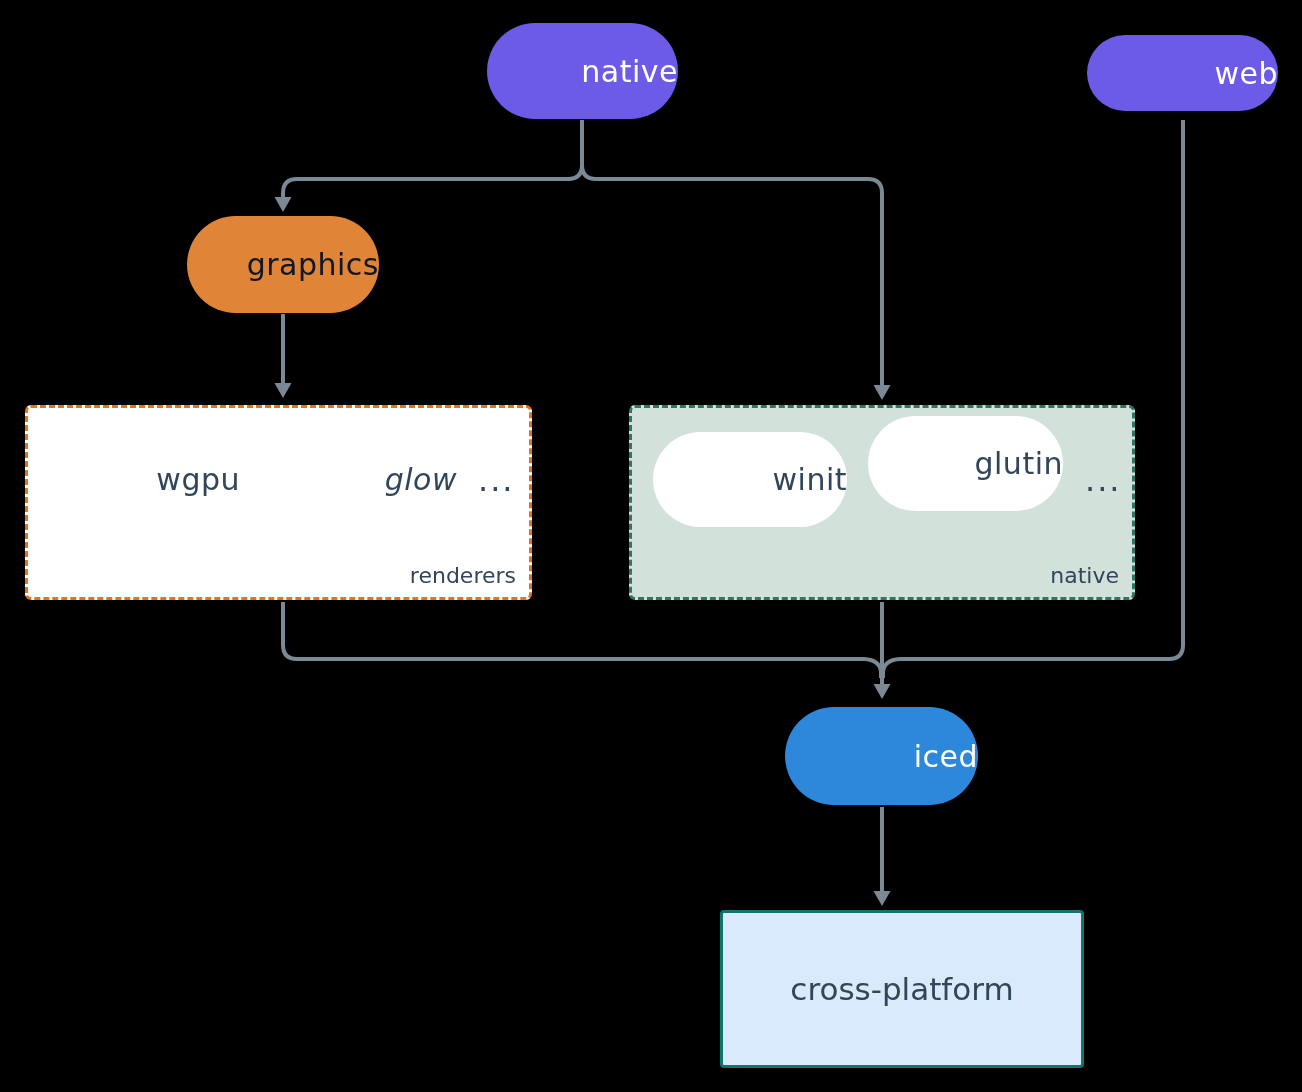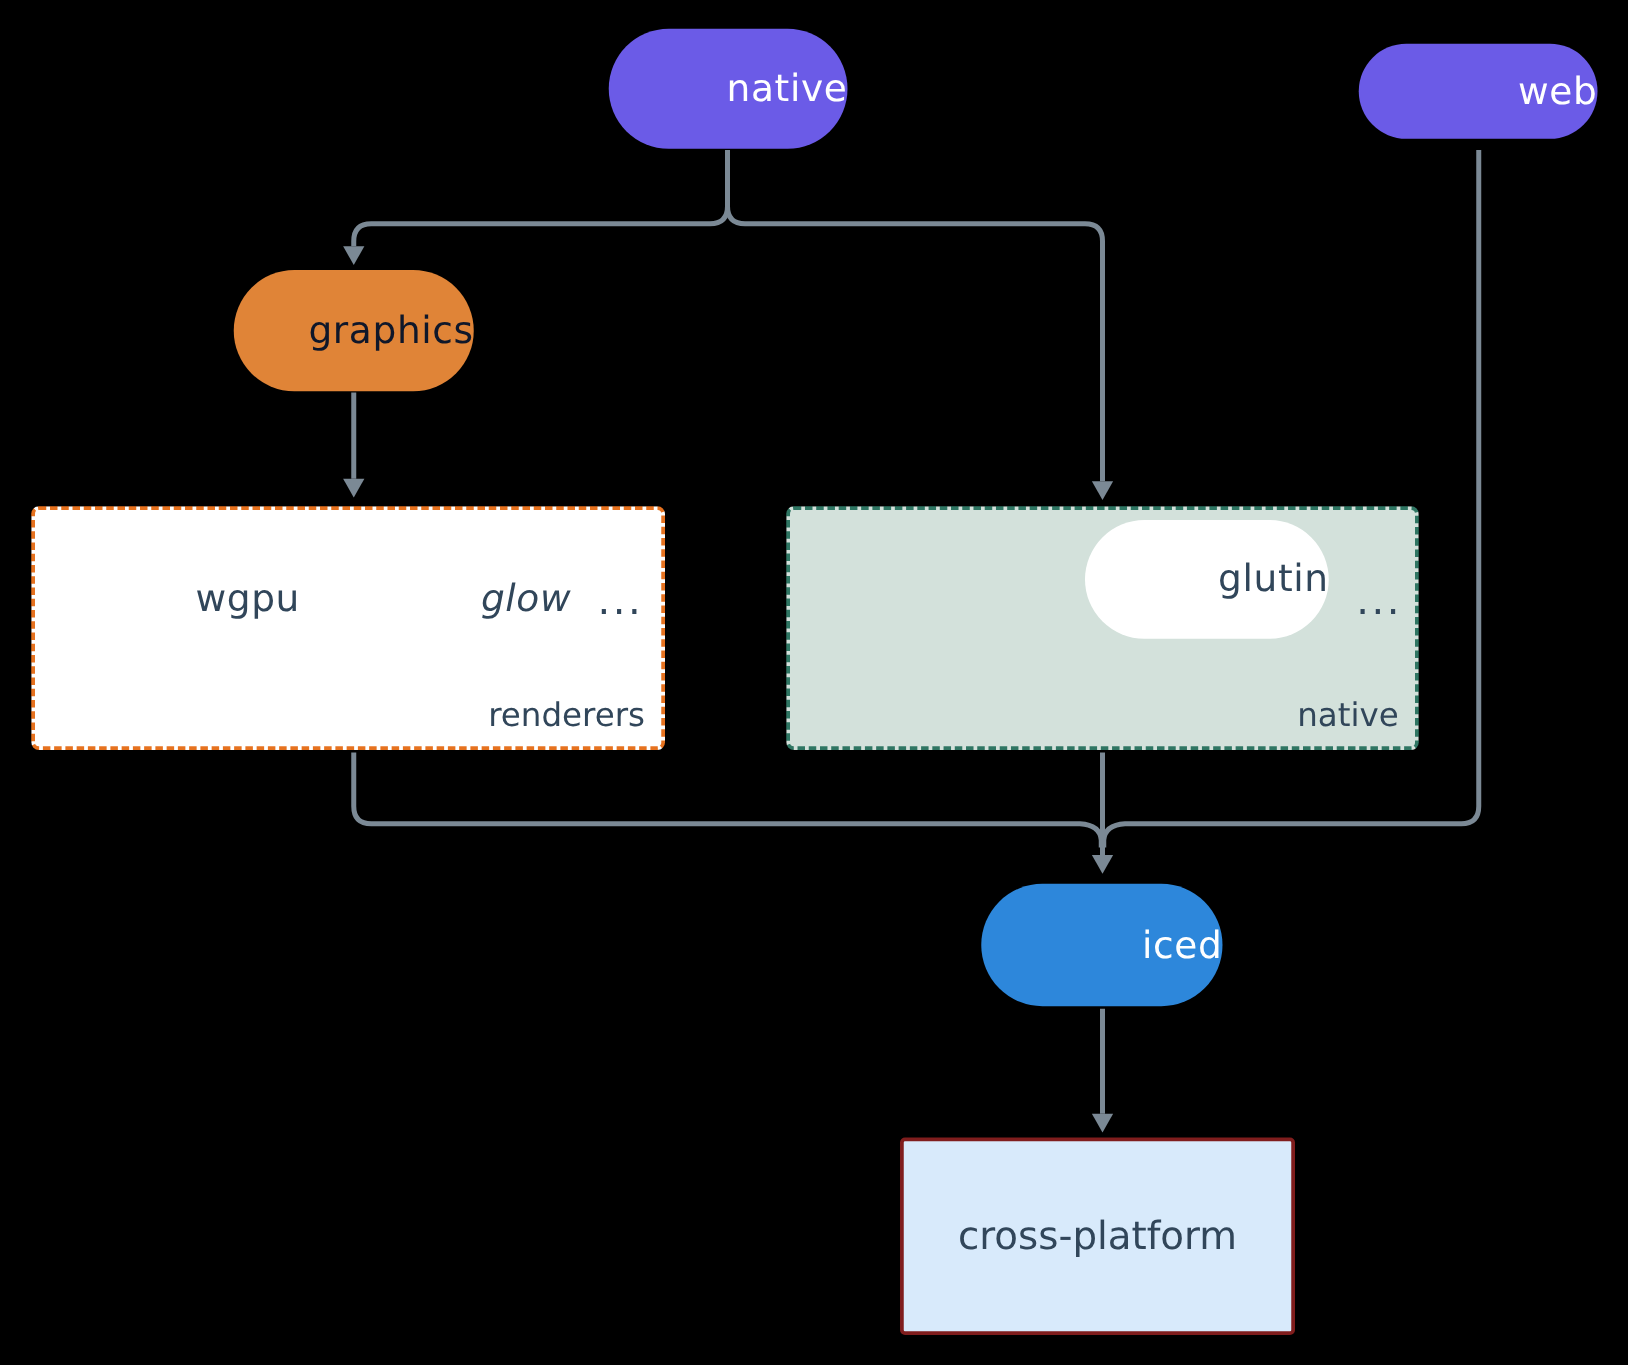--- a/index.html
+++ b/index.html
@@ -56,39 +56,39 @@
     border: 3px dashed #E6721F;
   }
   .group-panel.shells {
     background: #D3E1DB;
     border: 3px dashed #2F7663;
   }
   .group-label {
     position: absolute;
     right: 13px;
     bottom: 9px;
-    font-size: 26px;
+    font-size: 22px;
     color: #31465A;
   }
   .dots {
     position: absolute;
     top: 53px;
     font-size: 32px;
     color: #31465A;
     letter-spacing: 2px;
   }
   .app-box {
     position: absolute;
     left: 720px;
     top: 910px;
-    width: 316px;
+    width: 364px;
     height: 158px;
     box-sizing: border-box;
     background: #D8EAFB;
-    border: 3px solid #7f1d1d;
+    border: 3px solid #0f766e;
     border-radius: 4px;
     display: flex;
     flex-direction: row;
     align-items: center;
     justify-content: center;
     color: #31465A;
     font-size: 31px;
     line-height: 47px;
     text-align: center;
   }
@@ -151,20 +151,23 @@
       <span>wgpu</span>
     </div>
     <div class="pill white" style="left:236px; top:24px; width:193px; height:95px;font-style:italic;">
       <span>glow</span>
     </div>
     <span class="dots" style="left:450px;">...</span>
     <span class="group-label">renderers</span>
   </div>
 
   <div class="group-panel shells" style="left:629px; top:405px; width:506px;">
+    <div class="pill white" style="left:21px; top:24px; width:194px; height:95px;">
+      <span>winit</span>
+    </div>
     <div class="pill white" style="left:236px; top:8px; width:195px; height:95px;">
       <span>glutin</span>
     </div>
     <span class="dots" style="left:453px;">...</span>
     <span class="group-label">native</span>
   </div>
 
   <div class="pill blue" style="left:785px; top:707px; width:193px; height:98px;">
     <span>iced</span>
   </div>

